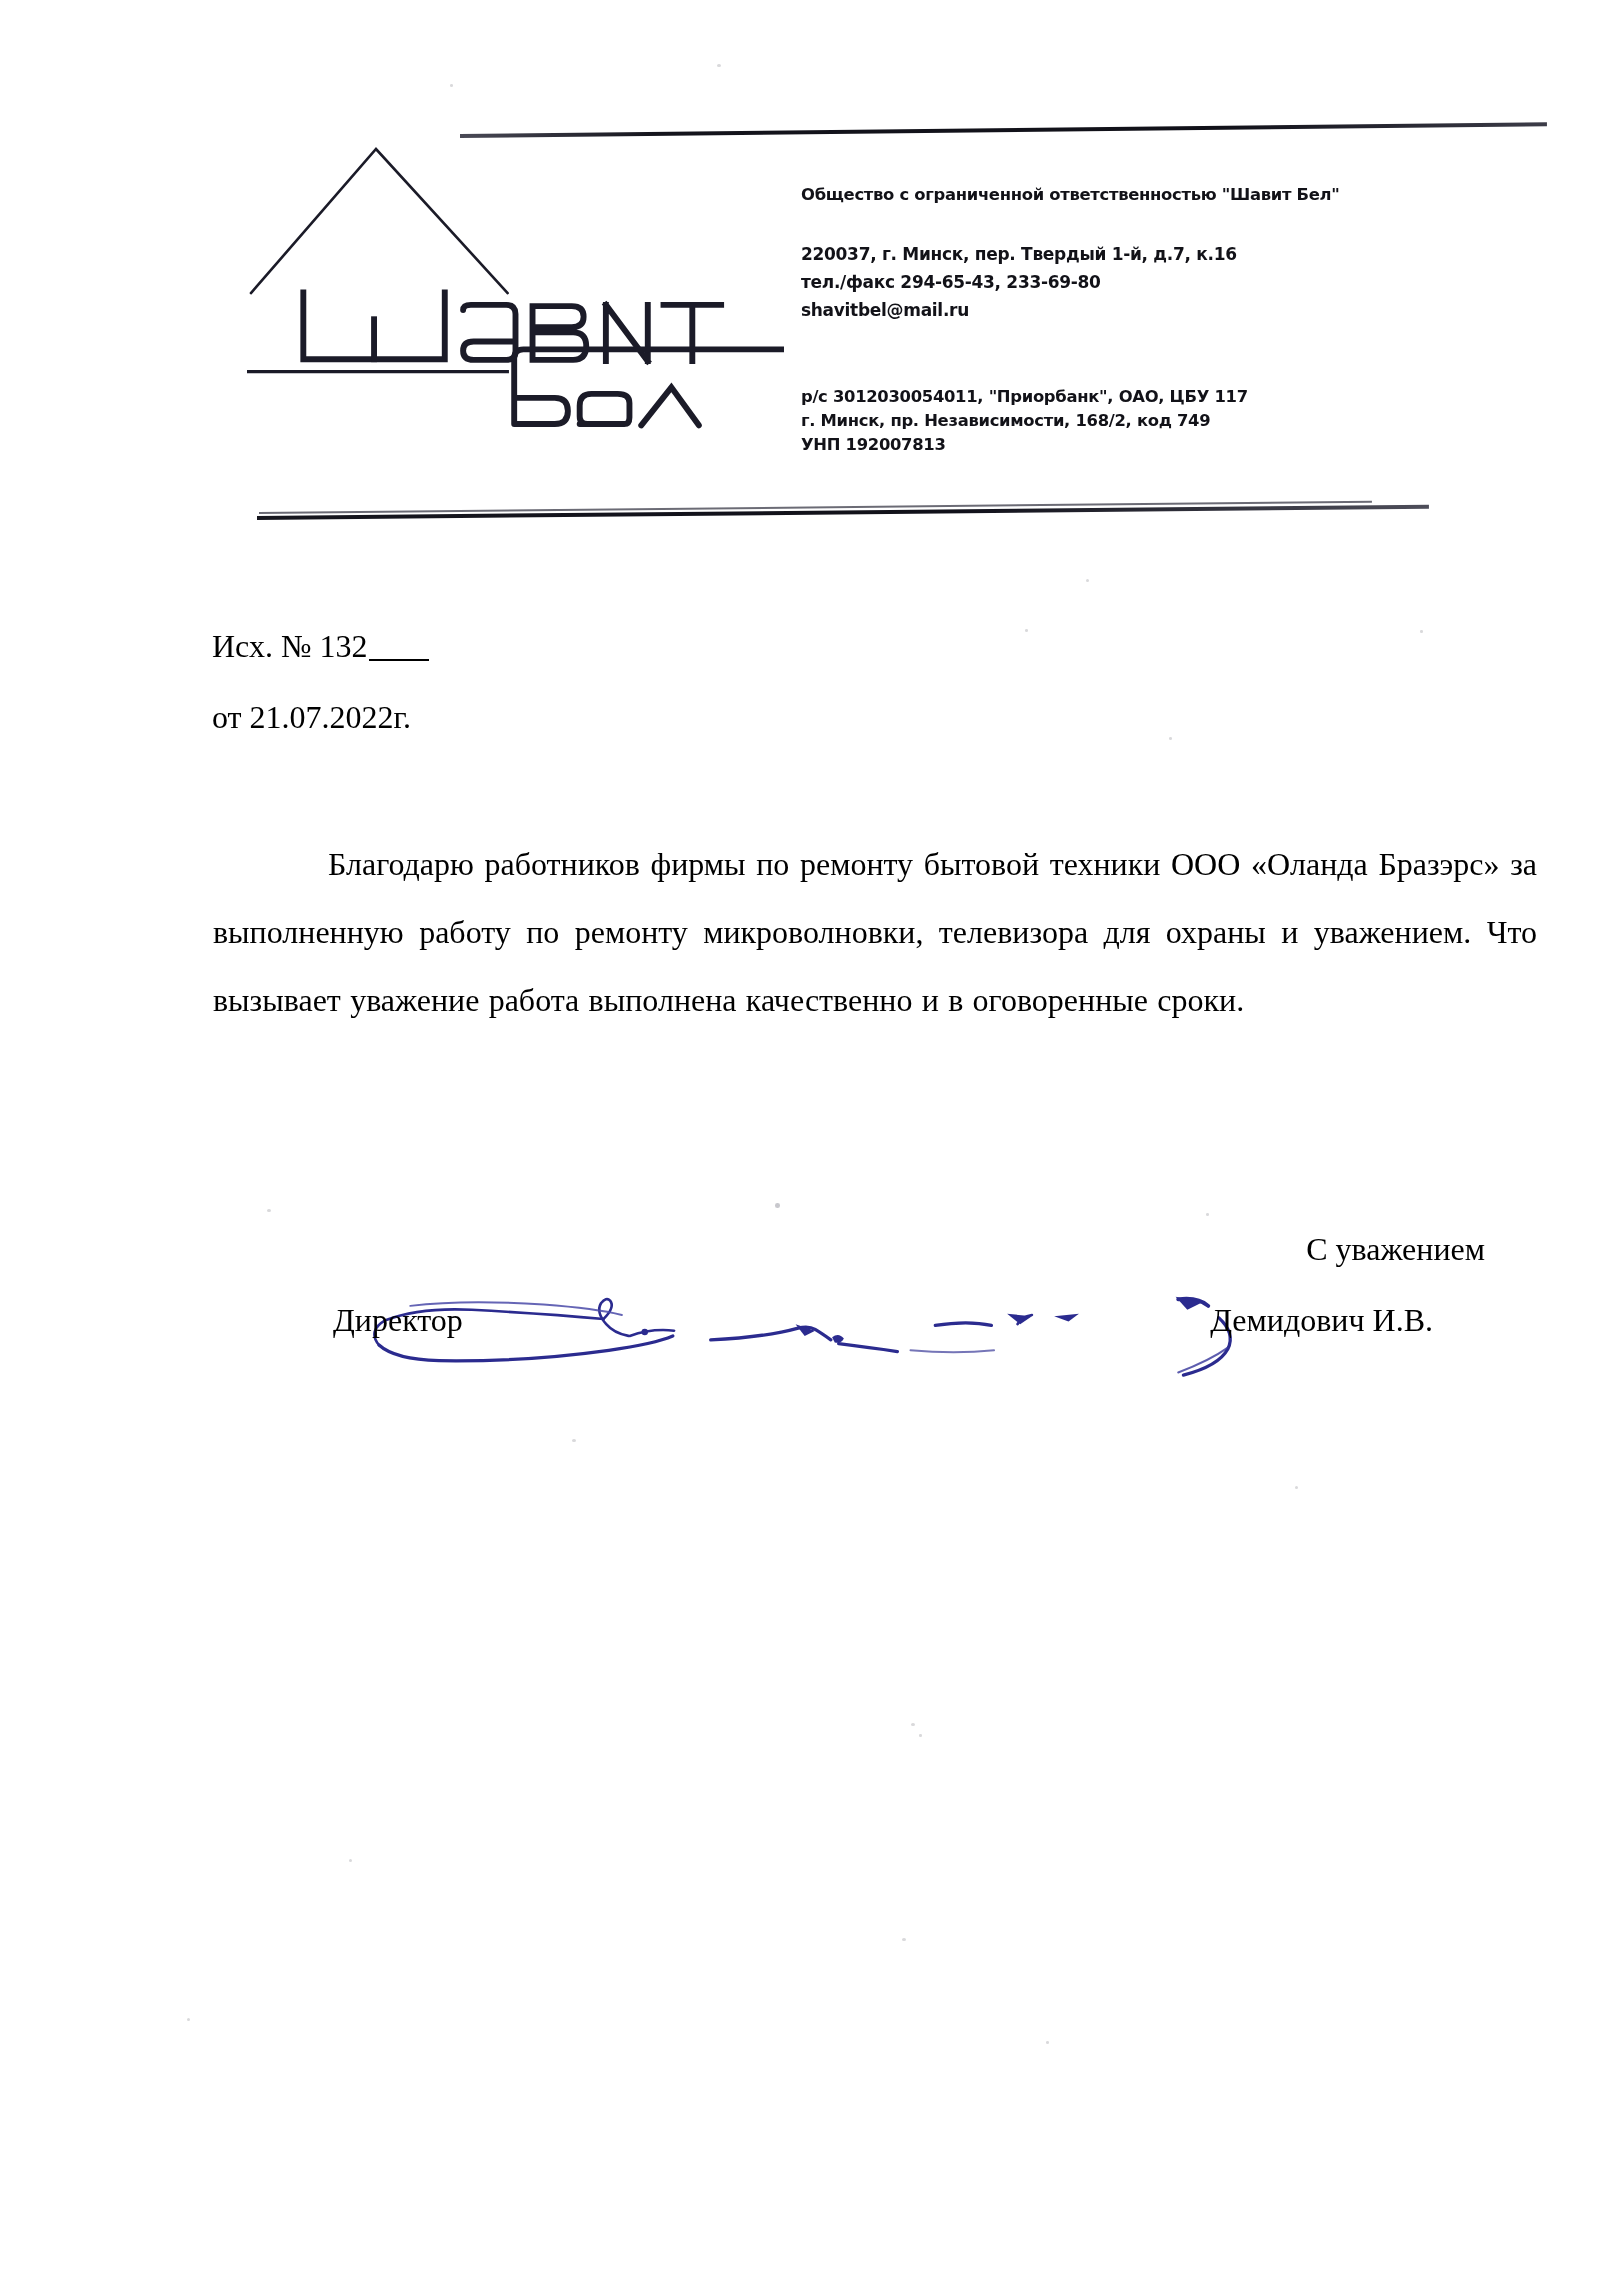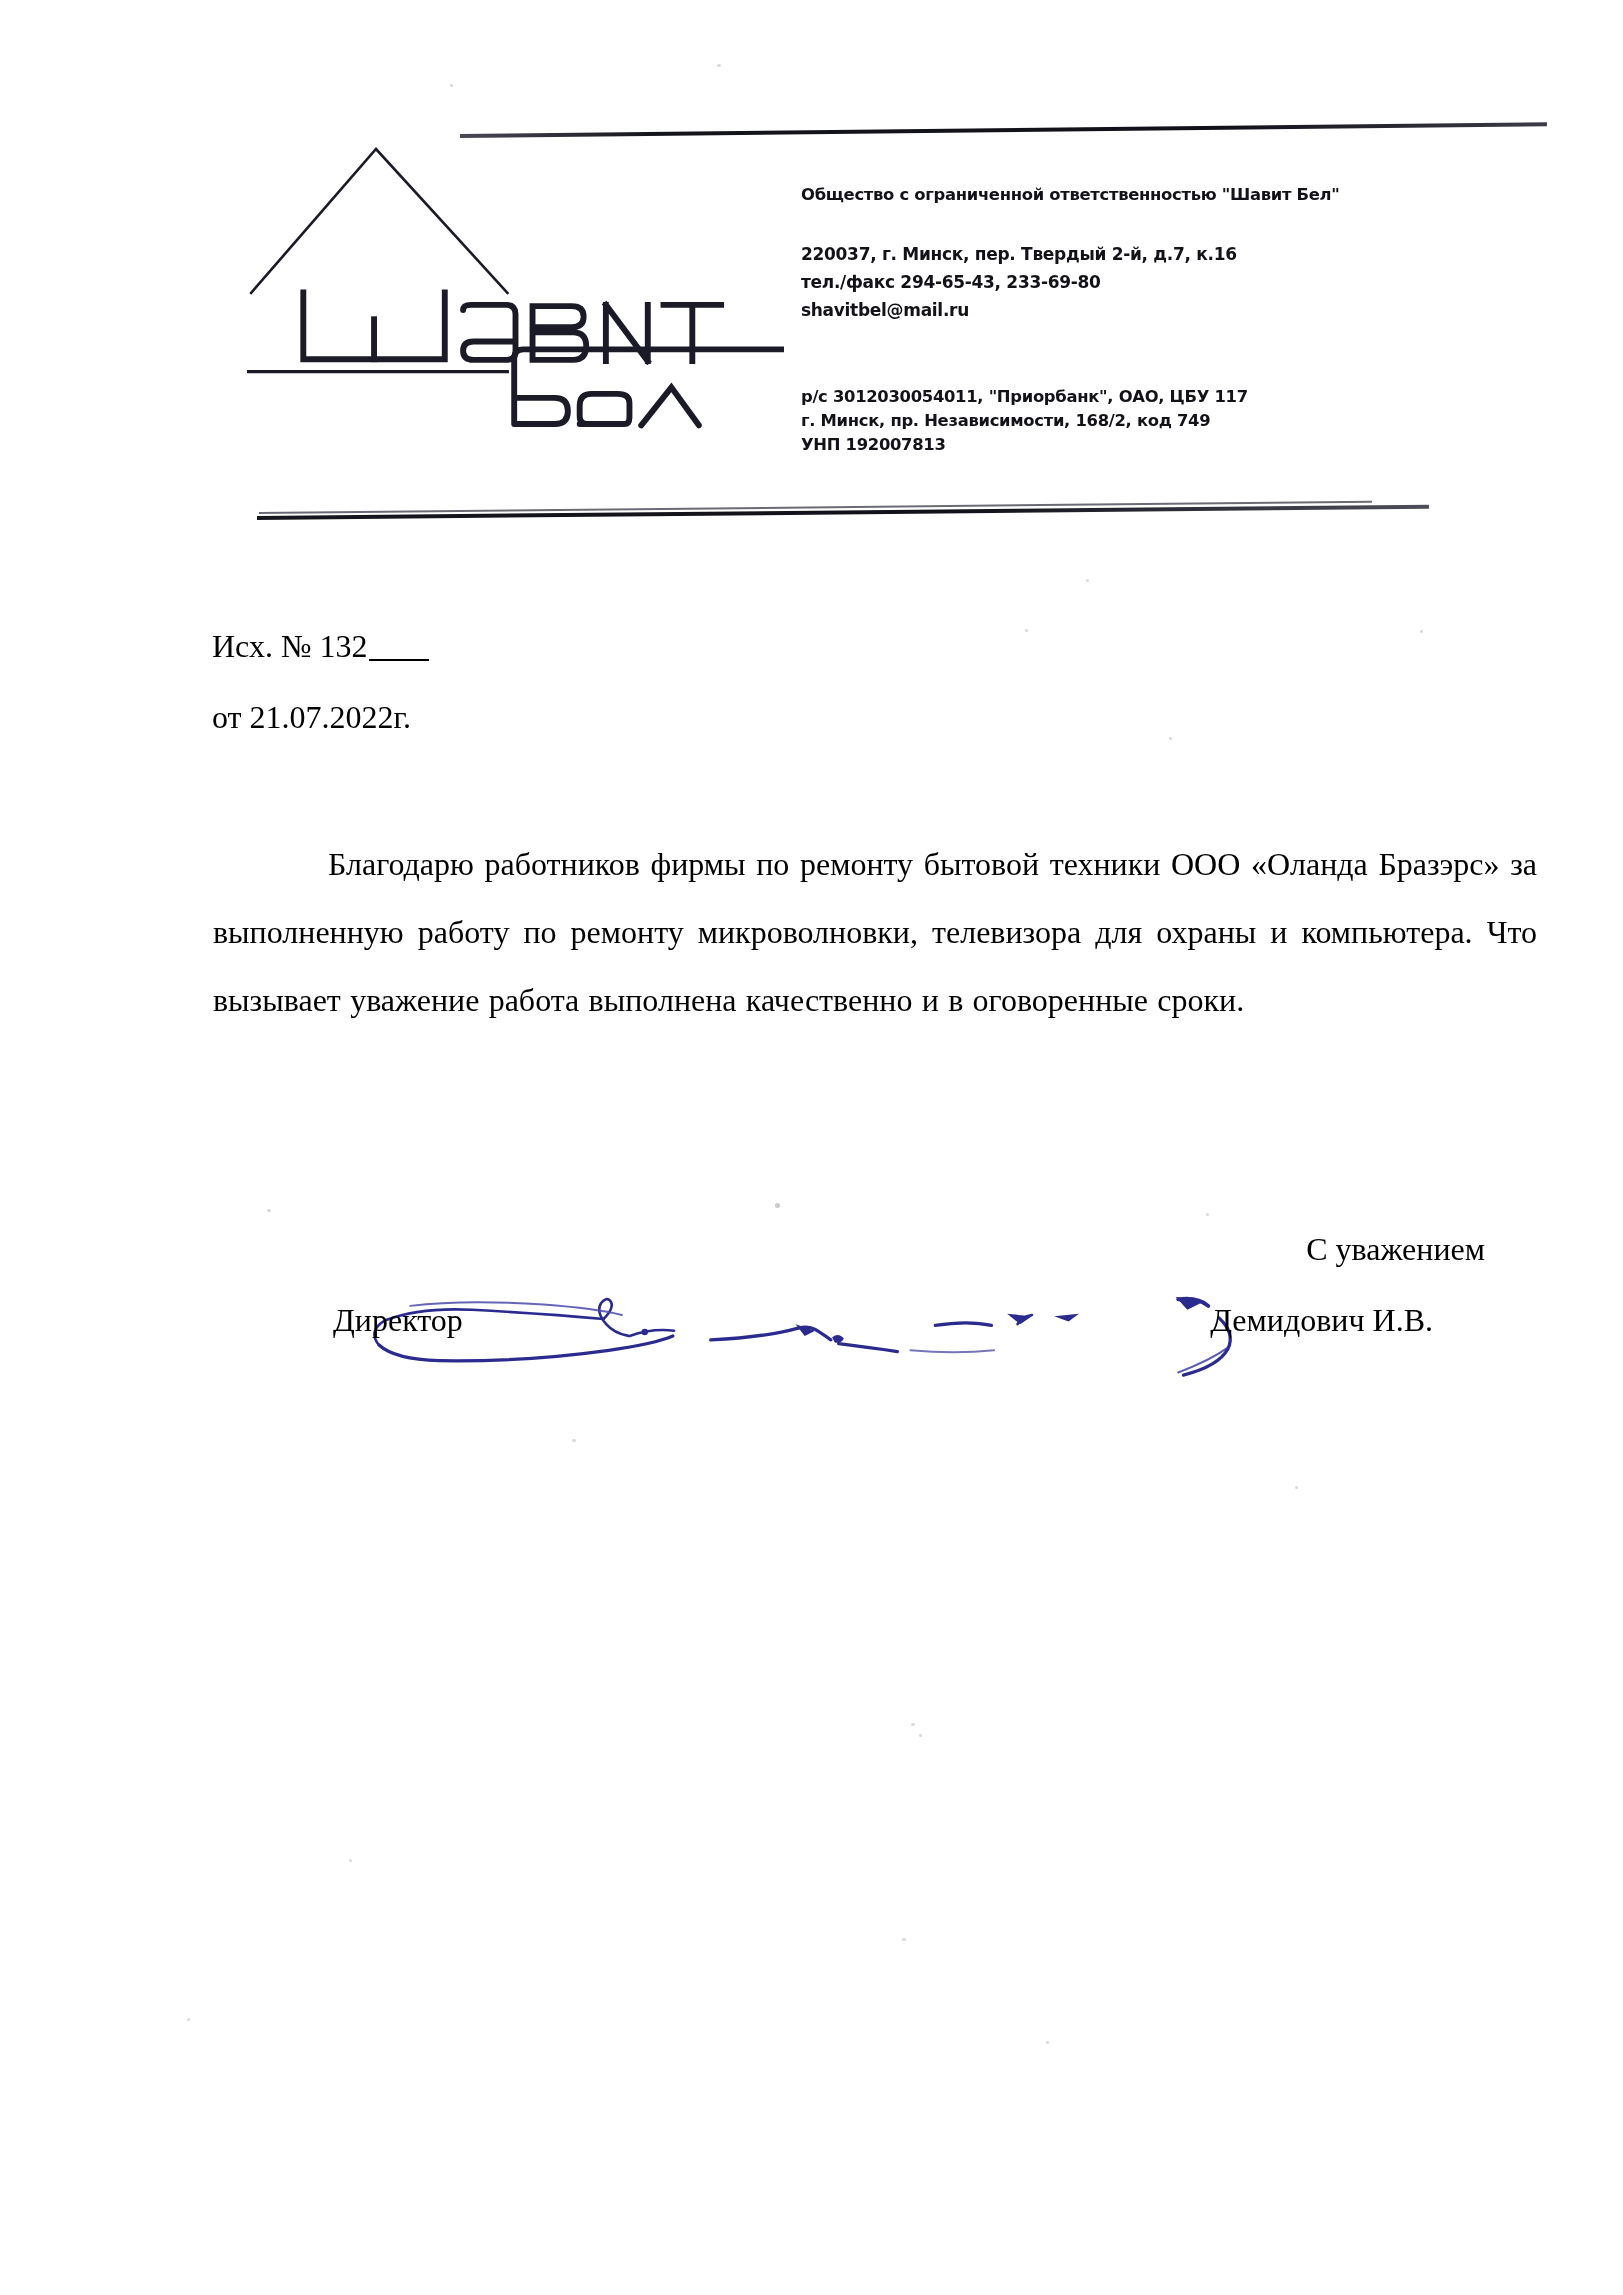--- a/index.html
+++ b/index.html
@@ -206,21 +206,21 @@
         <path d="M508 432 L576 432 M576 432 Q584 432 584 422 L584 400
                  Q584 386 566 386 L526 386 Q508 386 508 404 L508 420 Q508 432 520 432" stroke="#1b1b28" stroke-width="9" fill="none" stroke-linecap="round" stroke-linejoin="round"></path>
 
         <path d="M602 434 L648 376 L690 434" stroke="#1b1b28" stroke-width="9" fill="none" stroke-linecap="round" stroke-linejoin="miter"></path>
       </svg>
     </div>
 
     <div class="lh-text lh-company">Общество с ограниченной ответственностью "Шавит Бел"</div>
 
     <div class="lh-text lh-address">
-      <div>220037, г. Минск, пер. Твердый 2-й, д.7, к.16</div>
+      <div>220037, г. Минск, пер. Твердый 1-й, д.7, к.16</div>
       <div>тел./факс 294-65-43, 233-69-80</div>
       <div>shavitbel@mail.ru</div>
     </div>
 
     <div class="lh-text lh-bank">
       <div>р/с 3012030054011, "Приорбанк", ОАО, ЦБУ 117</div>
       <div>г. Минск, пр. Независимости, 168/2, код 749</div>
       <div>УНП 192007813</div>
     </div>
 
@@ -228,21 +228,21 @@
     <div class="rule rule-bottom-a"></div>
   </div>
 
   <div class="refblock">
     <div class="ref-line">
       <span>Исх. № 132</span><span class="ref-rule"></span>
     </div>
     <div class="ref-line">от  21.07.2022г.</div>
   </div>
 
-  <div class="body-text">Благодарю работников фирмы по ремонту бытовой техники ООО «Оланда Бразэрс» за выполненную работу по ремонту микроволновки, телевизора для охраны и компьютера. Что вызывает уважение работа выполнена качественно и в оговоренные сроки.</div>
+  <div class="body-text">Благодарю работников фирмы по ремонту бытовой техники ООО «Оланда Бразэрс» за выполненную работу по ремонту микроволновки, телевизора для охраны и уважением. Что вызывает уважение работа выполнена качественно и в оговоренные сроки.</div>
 
   <div class="sig-block">
     <div class="sig-regards">С уважением</div>
 
     <div class="sig-row">
 
       <div class="sig-ink">
         <svg width="1048" height="111" viewBox="0 0 1600 170" fill="none" xmlns="http://www.w3.org/2000/svg">
 
           <path d="M48 118 Q30 96 58 80 Q110 60 190 64 Q300 70 392 78" stroke="#2b2b8f" stroke-width="4" fill="none" stroke-linecap="round"></path>

